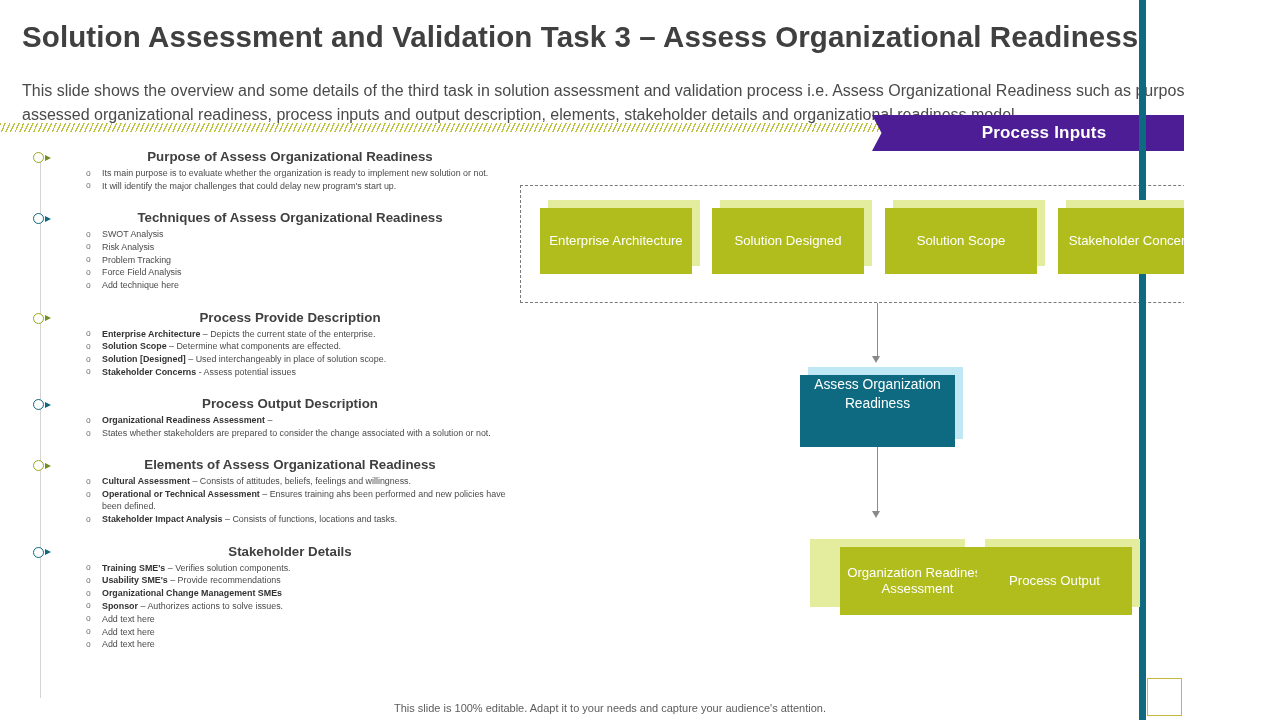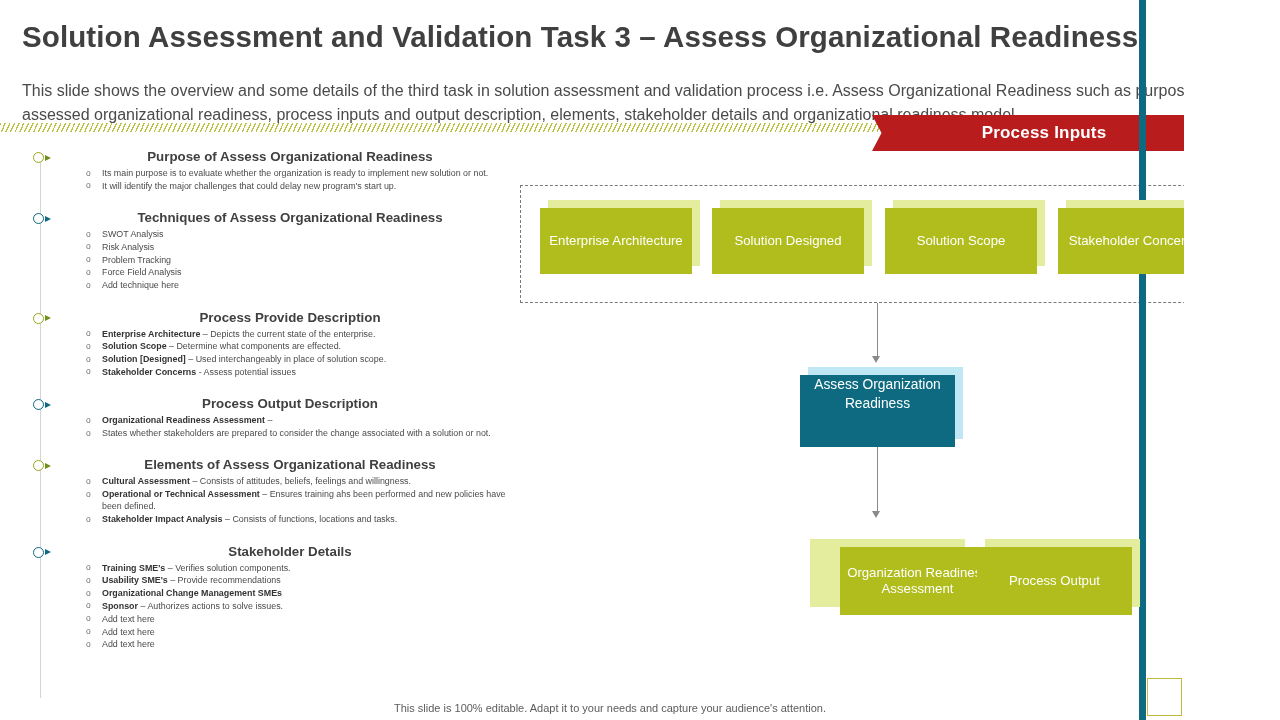--- a/index.html
+++ b/index.html
@@ -27,21 +27,21 @@
   
   .hatch{
     position:absolute;left:0;top:123px;width:880px;height:9px;
     background:repeating-linear-gradient(115deg,#b9bf3a 0px,#b9bf3a 1.3px,#ffffff 1.3px,#ffffff 4.2px);
     opacity:.95;
   }
 
   
   .banner{
     position:absolute;left:872px;top:115px;width:366px;height:36px;color:#fff;
-    background:#b91c1c;
+    background:#4c1d95;
     clip-path:polygon(0 0, 100% 0, 100% 0, 92.5% 50%, 100% 100%, 100% 100%, 0 100%, 2.6% 50%);
     display:flex;align-items:center;justify-content:center;
   }
   .banner-label{font-size:17px;font-weight:bold;letter-spacing:.2px;padding-right:22px;}
 
   
   .left-col{position:absolute;left:24px;top:148px;width:490px;}
   .spine{position:absolute;left:40px;top:158px;width:1px;height:540px;background:#d4d4d4;}
 
   .section{position:relative;margin-bottom:4px;}

